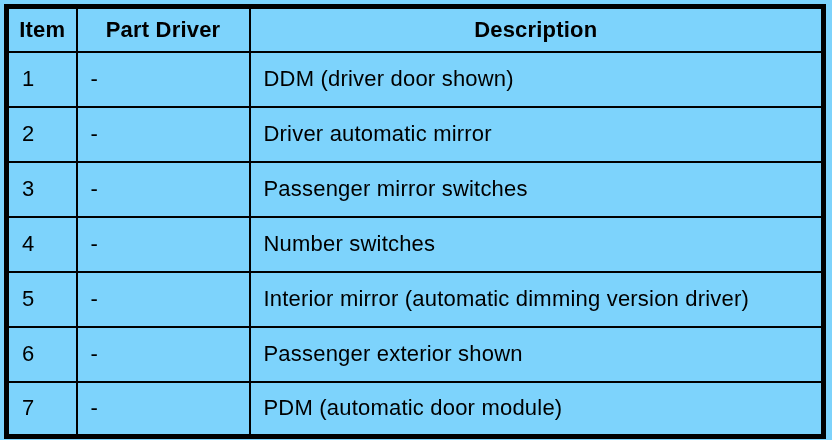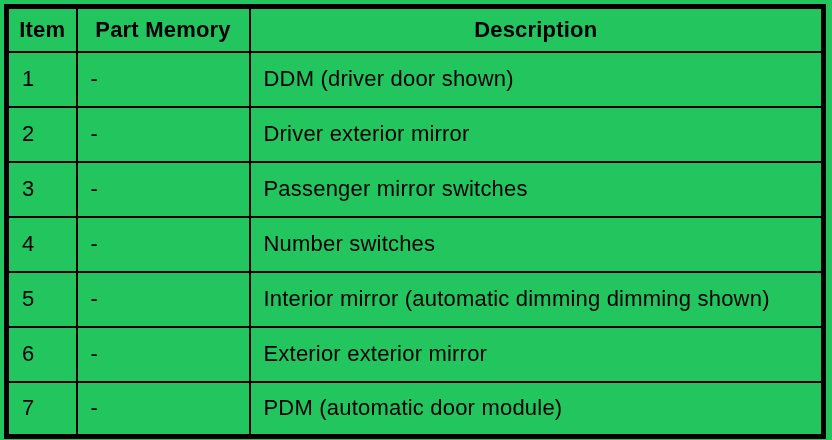--- a/index.html
+++ b/index.html
@@ -4,21 +4,21 @@
 <style>
   html, body {
     margin: 0;
     padding: 0;
     background: #ffffff;
   }
   .page {
     position: relative;
     width: 832px;
     height: 440px;
-    background: #22c55e;
+    background: #7dd3fc;
     font-family: "Liberation Sans", "DejaVu Sans", sans-serif;
     color: #000000;
     box-sizing: border-box;
   }
   table.parts-table {
     position: absolute;
     left: 4px;
     top: 4px;
     width: 822px;
     height: 430px;
@@ -63,54 +63,54 @@
 <div class="page">
   <table class="parts-table">
     <colgroup>
       <col class="col-item">
       <col class="col-part">
       <col class="col-desc">
     </colgroup>
     <thead>
       <tr>
         <th>Item</th>
-        <th>Part Memory</th>
+        <th>Part Driver</th>
         <th>Description</th>
       </tr>
     </thead>
     <tbody>
       <tr>
         <td>1</td>
         <td>-</td>
         <td>DDM (driver door shown)</td>
       </tr>
       <tr>
         <td>2</td>
         <td>-</td>
-        <td>Driver exterior mirror</td>
+        <td>Driver automatic mirror</td>
       </tr>
       <tr>
         <td>3</td>
         <td>-</td>
         <td>Passenger mirror switches</td>
       </tr>
       <tr>
         <td>4</td>
         <td>-</td>
         <td>Number switches</td>
       </tr>
       <tr>
         <td>5</td>
         <td>-</td>
-        <td>Interior mirror (automatic dimming dimming shown)</td>
+        <td>Interior mirror (automatic dimming version driver)</td>
       </tr>
       <tr>
         <td>6</td>
         <td>-</td>
-        <td>Exterior exterior mirror</td>
+        <td>Passenger exterior shown</td>
       </tr>
       <tr>
         <td>7</td>
         <td>-</td>
         <td>PDM (automatic door module)</td>
       </tr>
     </tbody>
   </table>
 </div>
 

